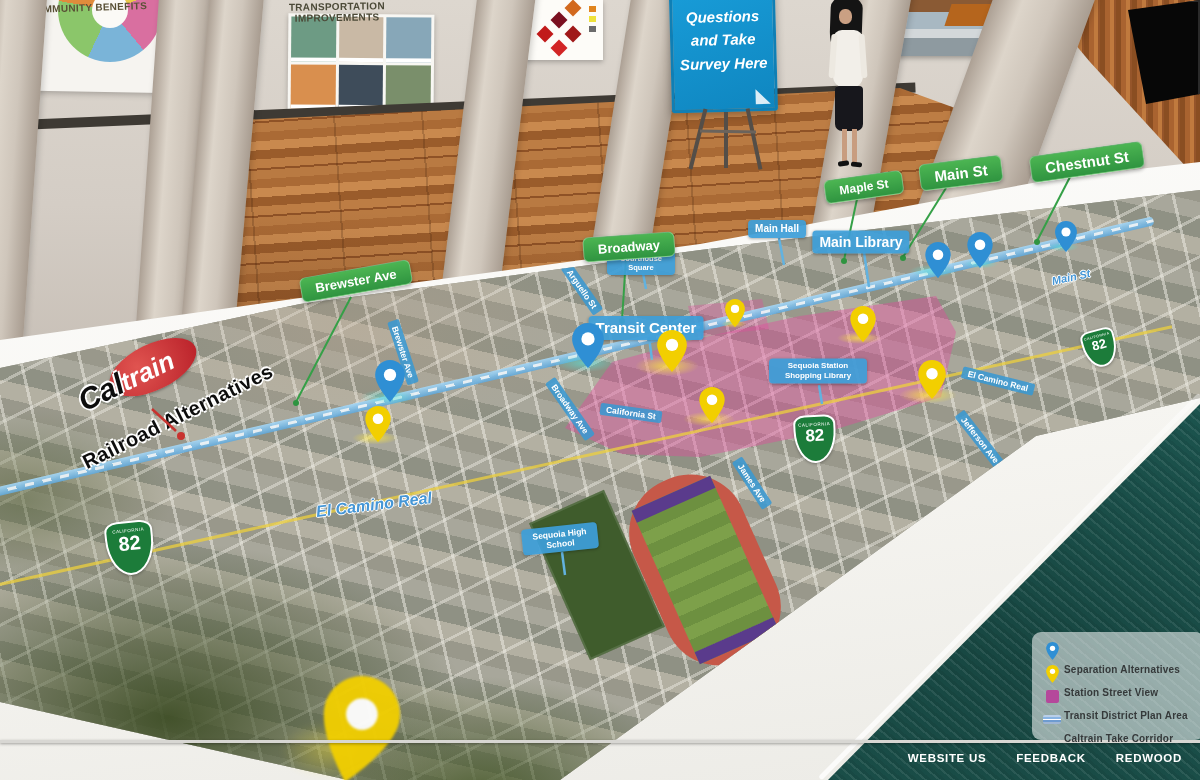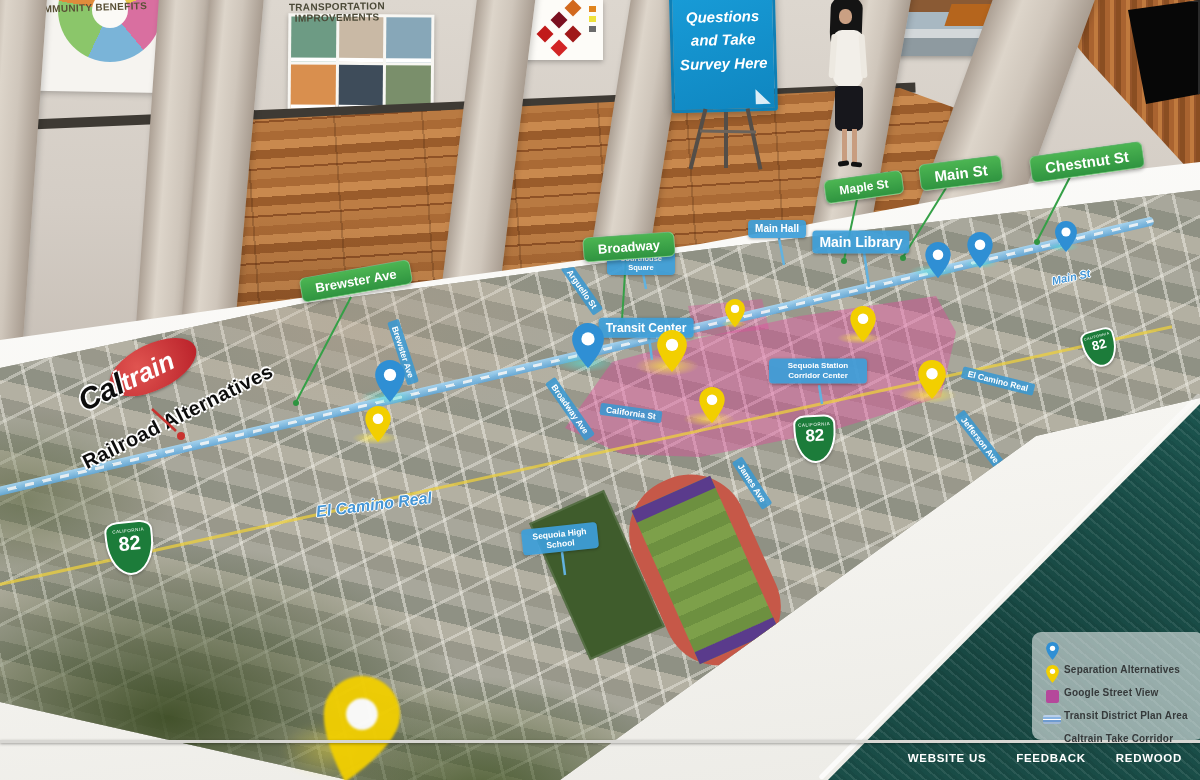--- a/index.html
+++ b/index.html
@@ -291,22 +291,22 @@
       <line x1="819" y1="385" x2="822" y2="404"></line>
         <line x1="562" y1="552" x2="565" y2="575"></line>
     </g>
     <line x1="152" y1="409" x2="176" y2="431" stroke="#c8332f" stroke-width="2.5"></line>
     <circle cx="181" cy="436" r="4" fill="#c8332f"></circle>
   </svg>
 
   <div class="abs blabel" style="left:777px;top:229px;font-size:10px;transform:translate(-50%,-50%)">Main Hall</div>
   <div class="abs blabel" style="left:861px;top:242px;font-size:14px;transform:translate(-50%,-50%)">Main Library</div>
   <div class="abs blabel" style="left:641px;top:263px;font-size:7.5px;width:54px;transform:translate(-50%,-50%)">Courthouse Square</div>
-  <div class="abs blabel" style="left:646px;top:328px;font-size:12px;transform:translate(-50%,-50%)">Transit Center</div>
-  <div class="abs blabel" style="left:818px;top:371px;font-size:8px;width:84px;transform:translate(-50%,-50%)">Sequoia Station Corridor Center</div>
+  <div class="abs blabel" style="left:646px;top:328px;font-size:15px;transform:translate(-50%,-50%)">Transit Center</div>
+  <div class="abs blabel" style="left:818px;top:371px;font-size:8px;width:84px;transform:translate(-50%,-50%)">Sequoia Station Shopping Library</div>
   <div class="abs blabel" style="left:560px;top:539px;font-size:8.5px;width:62px;transform:translate(-50%,-50%) rotate(-6deg)">Sequoia High School</div>
 
   <div class="abs gbadge" style="left:356px;top:281px;font-size:13px;transform:translate(-50%,-50%) rotate(-10deg)">Brewster Ave</div>
   <div class="abs gbadge" style="left:629px;top:247px;font-size:13px;transform:translate(-50%,-50%) rotate(-4deg)">Broadway</div>
   <div class="abs gbadge" style="left:864px;top:187px;font-size:12px;transform:translate(-50%,-50%) rotate(-8deg)">Maple St</div>
   <div class="abs gbadge" style="left:961px;top:173px;font-size:15px;transform:translate(-50%,-50%) rotate(-7deg)">Main St</div>
   <div class="abs gbadge" style="left:1087px;top:162px;font-size:15px;transform:translate(-50%,-50%) rotate(-8deg)">Chestnut St</div>
 
   <div class="abs glow glow-t" style="left:388px;top:397px;width:56px;height:16px;transform:translate(-50%,-50%)"></div>
   <div class="abs glow glow-t" style="left:585px;top:363px;width:62px;height:18px;transform:translate(-50%,-50%)"></div>
@@ -385,21 +385,21 @@
       </span>
       <span class="ltext">Separation Alternatives</span>
     </div>
     <div class="lrow">
       <span class="licon">
         <svg width="13" height="18" viewBox="0 0 24 34">
             <path d="M12 0C5.4 0 0 5.4 0 12c0 9 12 22 12 22s12-13 12-22C24 5.4 18.6 0 12 0z" fill="#f2cf00"></path>
             <circle cx="12" cy="12" r="5" fill="#fff"></circle>
           </svg>
       </span>
-      <span class="ltext">Google Street View</span>
+      <span class="ltext">Station Street View</span>
     </div>
     <div class="lrow">
       <span class="licon">
           <span class="sq"></span>
         </span>
       <span class="ltext">Transit District Plan Area</span>
     </div>
     <div class="lrow">
       <span class="licon">
           <span class="rail-icon"></span>

